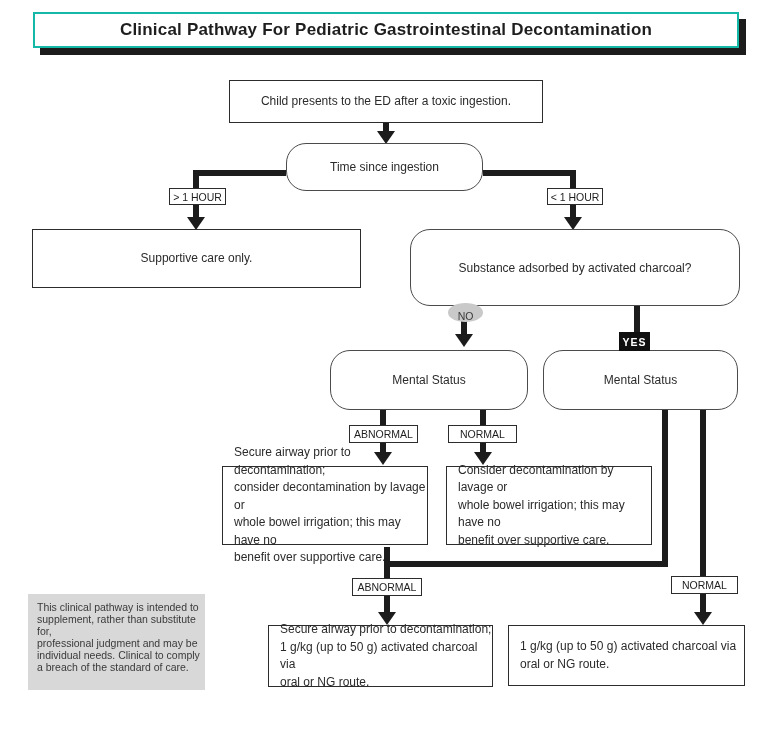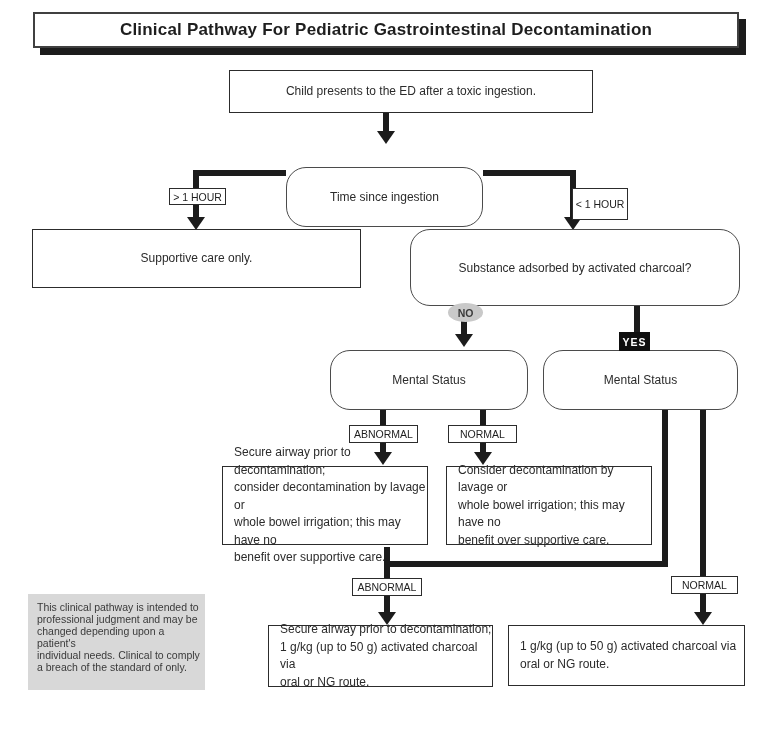--- a/index.html
+++ b/index.html
@@ -3,21 +3,21 @@
 <meta charset="utf-8">
 <style>
   html,body{margin:0;padding:0;background:#ffffff;}
   .canvas{
     position:relative;width:774px;height:754px;background:#ffffff;overflow:hidden;
     font-family:"Liberation Sans","DejaVu Sans",sans-serif;color:#2b2b2b;
   }
   
   .title{
     position:absolute;left:33px;top:12px;width:702px;height:32px;
-    background:#ffffff;border:2px solid #404040;box-shadow:7px 7px 0 0 #1c1c1c;
+    background:#ffffff;border:2px solid #14b8a6;box-shadow:7px 7px 0 0 #1c1c1c;
     display:flex;align-items:center;justify-content:center;
     font-size:17px;font-weight:bold;letter-spacing:.2px;color:#1e1e1e;z-index:4;
   }
   
   .box{
     position:absolute;background:#ffffff;border:1.5px solid #2c2c2c;box-sizing:border-box;
     display:flex;flex-direction:column;align-items:center;justify-content:center;
     font-size:12px;line-height:17.5px;text-align:center;z-index:2;
   }
   .box.leftalign{align-items:flex-start;text-align:left;padding:0 0 0 11px;}
@@ -36,22 +36,22 @@
   }
   
   .lbl{
     position:absolute;background:#ffffff;border:1.3px solid #2c2c2c;box-sizing:border-box;
     display:flex;align-items:center;justify-content:center;
     font-size:10.5px;font-weight:normal;color:#1e1e1e;z-index:3;white-space:nowrap;
   }
   
   .badge-no{
     position:absolute;left:448px;top:303px;width:35px;height:19px;border-radius:50%;
-    background:#c9c9c9;display:flex;align-items:center;justify-content:center;
-    font-size:10.5px;font-weight:bold;color:#3a3a3a;z-index:3;
+    background:#c9c9c9;display:flex;align-items:flex-end;justify-content:center;
+    font-size:10.5px;font-weight:normal;color:#3a3a3a;z-index:3;
   }
   .badge-yes{
     position:absolute;left:619px;top:303px;width:31px;height:19px;
     background:#0f0f0f;display:flex;align-items:center;justify-content:center;
     font-size:10.5px;font-weight:bold;letter-spacing:1px;color:#ffffff;z-index:3;margin-top:29px;
   }
   
   .note{
     position:absolute;left:28px;top:594px;width:177px;height:96px;background:#d8d8d8;
     box-sizing:border-box;padding:7px 4px 0 9px;font-size:10.5px;line-height:12.1px;
@@ -60,46 +60,46 @@
 </style>
 </head>
 <body>
 
 <div class="canvas">
 
   <div class="title">
     <span>Clinical Pathway For Pediatric Gastrointestinal Decontamination</span>
   </div>
 
-  <div class="box" style="left:229px;top:70px;width:364px;height:43px;align-items:center;">
+  <div class="box" style="left:229px;top:80px;width:314px;height:43px;align-items:center;">
     <div>Child presents to the ED after a toxic ingestion.</div>
   </div>
 
   <div class="vline" style="left:383px;top:113px;width:6px;height:19px;"></div>
   <div class="ah" style="left:377px;top:131px;"></div>
 
-  <div class="rbox" style="left:286px;top:143px;width:197px;height:60px;margin-top:24px;">
+  <div class="rbox" style="left:286px;top:143px;width:197px;height:48px;">
     <div>Time since ingestion</div>
   </div>
 
   <div class="hline" style="left:193px;top:170px;width:93px;height:6px;"></div>
   <div class="vline" style="left:193px;top:170px;width:6px;height:49px;"></div>
   <div class="ah" style="left:187px;top:217px;"></div>
   <div class="lbl" style="left:169px;top:188px;width:57px;height:17px;">
     <span>&gt; 1 HOUR</span>
   </div>
 
   <div class="box" style="left:32px;top:229px;width:329px;height:59px;gap:15px;">
     <div>Supportive care only.</div>
   </div>
 
   <div class="hline" style="left:483px;top:170px;width:93px;height:6px;"></div>
   <div class="vline" style="left:570px;top:170px;width:6px;height:49px;"></div>
   <div class="ah" style="left:564px;top:217px;"></div>
-  <div class="lbl" style="left:572px;top:188px;width:56px;height:32px;">
+  <div class="lbl" style="left:547px;top:188px;width:56px;height:17px;">
     <span>&lt; 1 HOUR</span>
   </div>
 
   <div class="rbox" style="left:410px;top:229px;width:330px;height:77px;">
     <div>Substance adsorbed by activated charcoal?</div>
   </div>
 
   <div class="vline" style="left:461px;top:290px;width:6px;height:46px;"></div>
   <div class="ah" style="left:455px;top:334px;"></div>
   <div class="badge-no">
@@ -164,19 +164,19 @@
     <div>oral or NG route.</div>
   </div>
 
   <div class="box leftalign" style="left:508px;top:625px;width:237px;height:61px;">
     <div>1 g/kg (up to 50 g) activated charcoal via</div>
     <div>oral or NG route.</div>
   </div>
 
   <div class="note">
     <div>This clinical pathway is intended to</div>
+    <div>supplement, rather than substitute for,</div>
     <div>professional judgment and may be</div>
-    <div>changed depending upon a patient's</div>
     <div>individual needs. Clinical to comply</div>
-    <div>a breach of the standard of only.</div>
+    <div>a breach of the standard of care.</div>
   </div>
 
 </div>
 
 </body></html>

